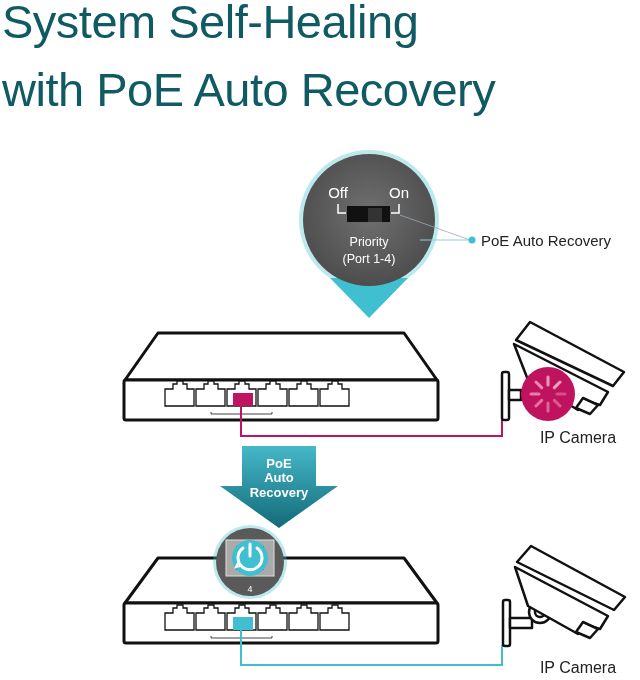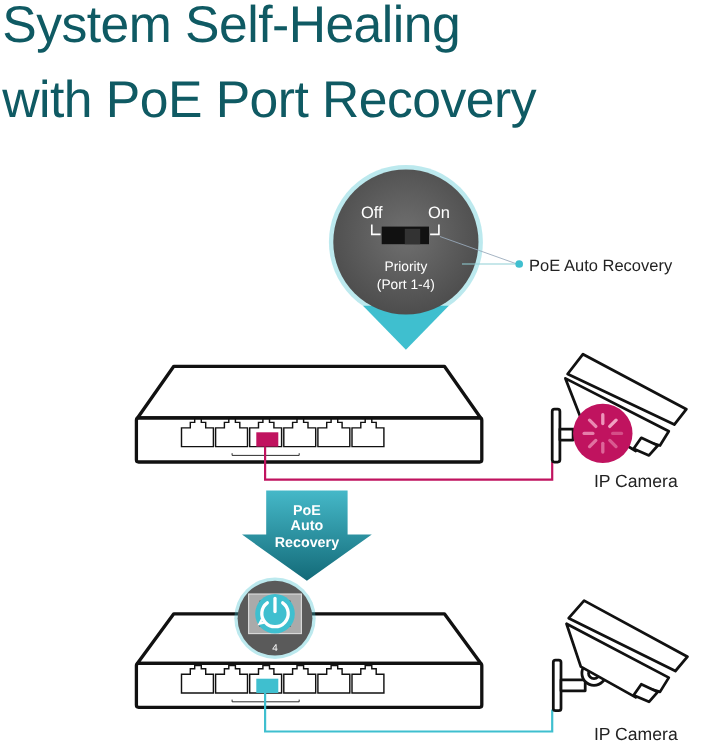--- a/index.html
+++ b/index.html
@@ -8,21 +8,21 @@
   .title .l1 { position:absolute; top:-8px; left:0; white-space:nowrap; }
   .title .l2 { position:absolute; top:60px; left:0; white-space:nowrap; }
   svg { position:absolute; left:0; top:0; }
   .lbl { font-family:"Liberation Sans", sans-serif; }
 </style>
 </head>
 <body>
 
 <div class="title">
   <div class="l1">System Self-Healing</div>
-  <div class="l2">with PoE Port Recovery</div>
+  <div class="l2">with PoE Auto Recovery</div>
 </div>
 
 <svg width="640" height="680" viewBox="0 0 640 680">
   <defs>
     <radialGradient id="grayDisk" cx="50%" cy="45%" r="60%">
       <stop offset="0%" stop-color="#707070"></stop>
       <stop offset="100%" stop-color="#4a4a4a"></stop>
     </radialGradient>
     <linearGradient id="arrowGrad" x1="0" y1="0" x2="0" y2="1">
       <stop offset="0%" stop-color="#45b8c8"></stop>

